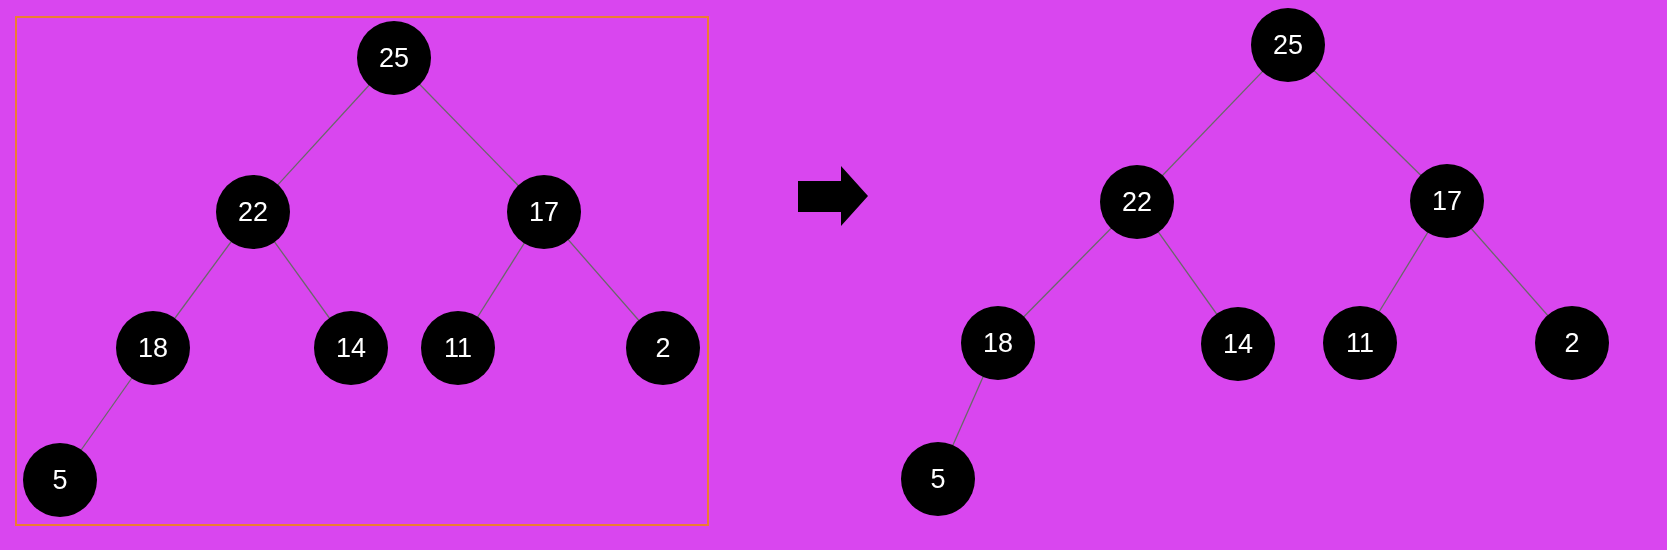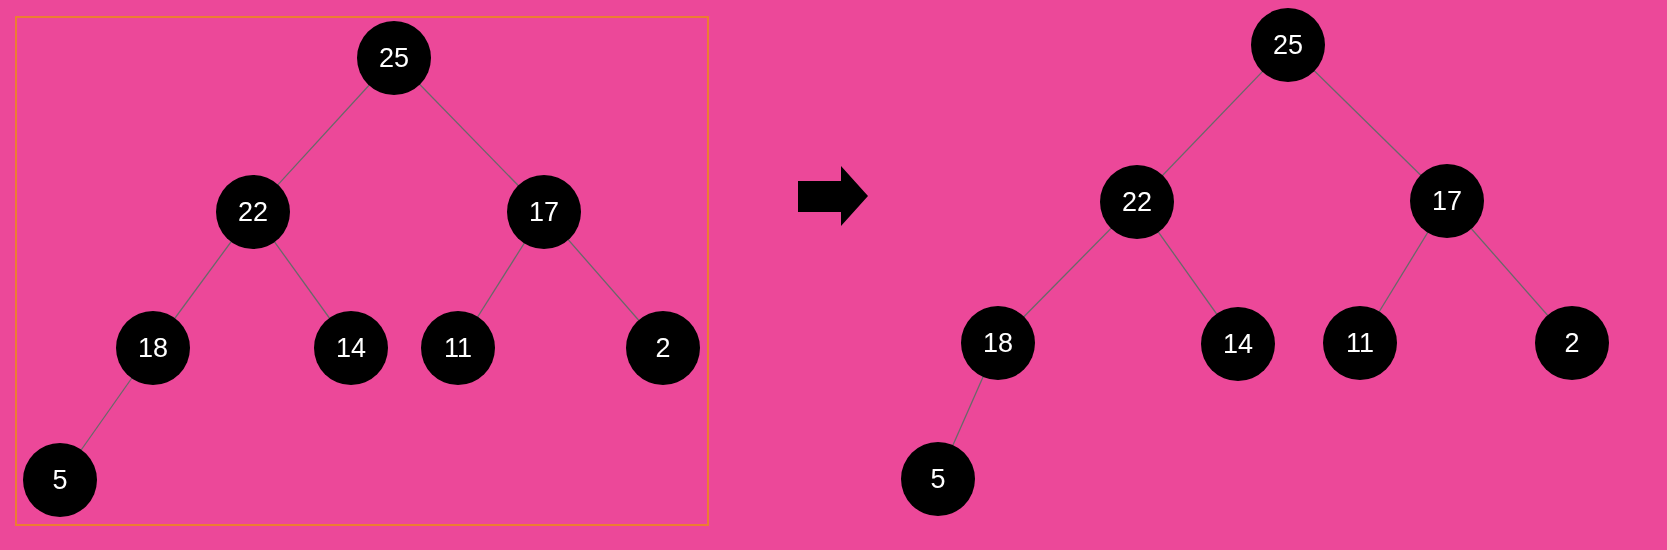--- a/index.html
+++ b/index.html
@@ -5,21 +5,21 @@
   html, body {
     margin: 0;
     padding: 0;
     background: #ffffff;
     font-family: "Liberation Sans", sans-serif;
   }
   .slide {
     position: relative;
     width: 1667px;
     height: 550px;
-    background: #ec4899;
+    background: #d946ef;
     overflow: hidden;
   }
   svg text.node-label {
     font-family: "Liberation Sans", sans-serif;
     font-size: 27px;
     fill: #ffffff;
     text-anchor: middle;
     dominant-baseline: central;
   }
 </style>

